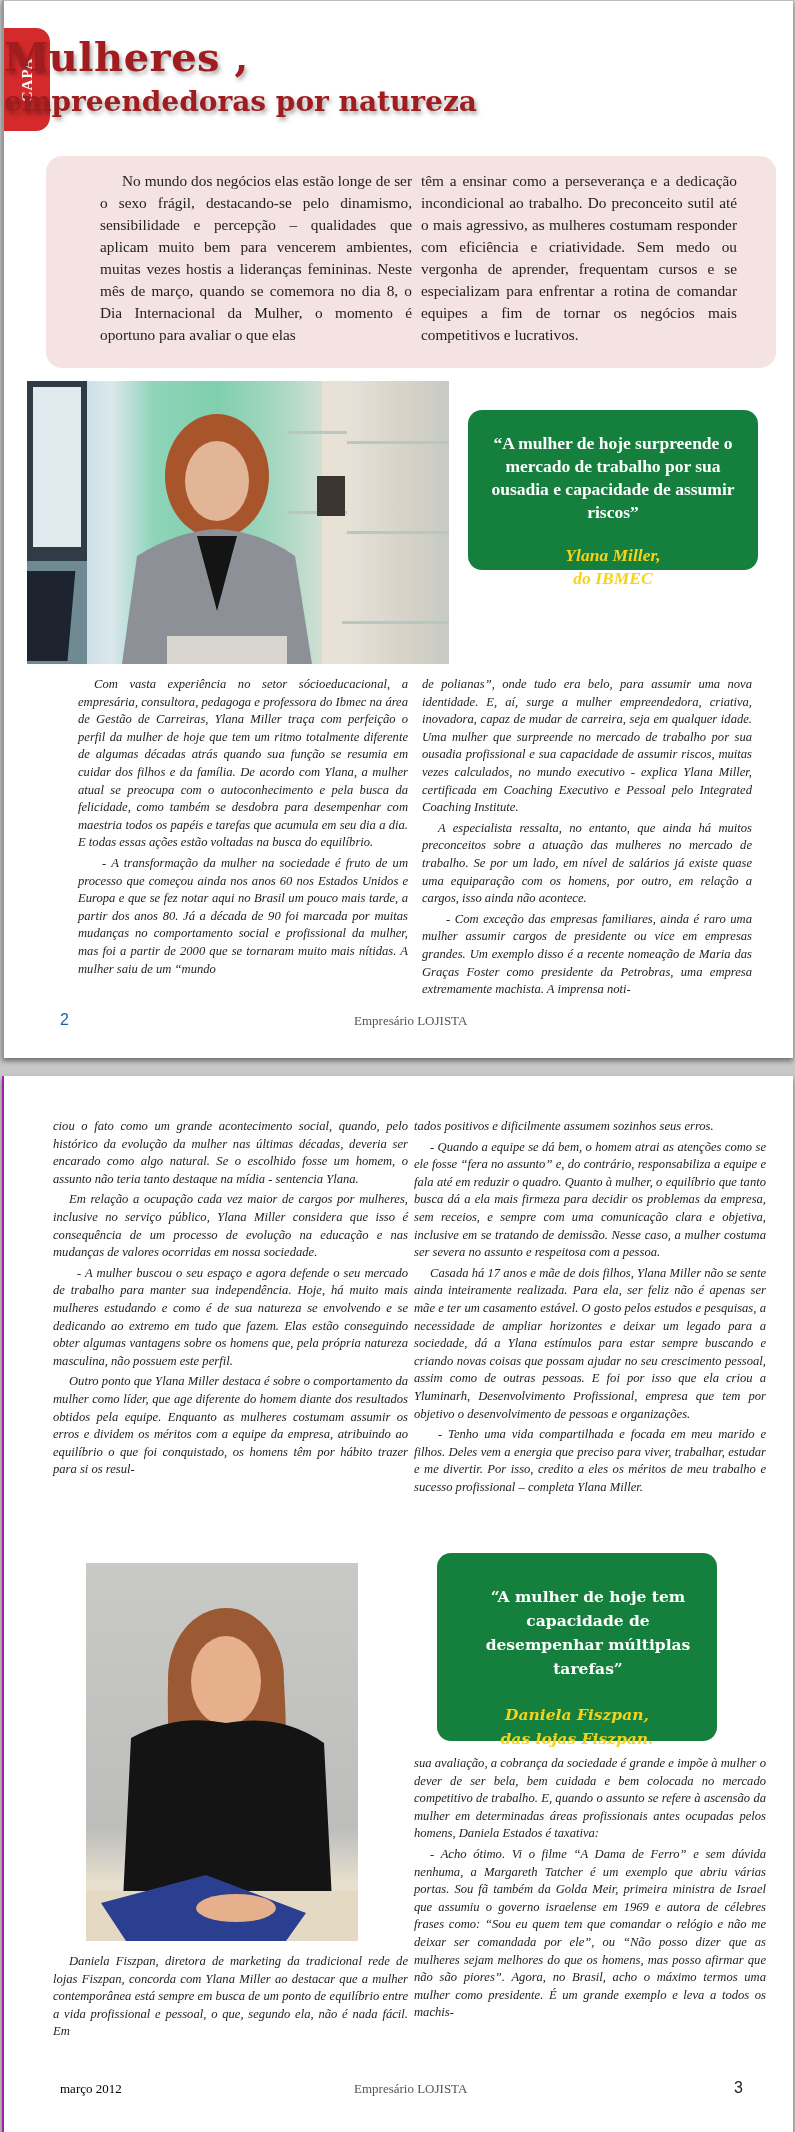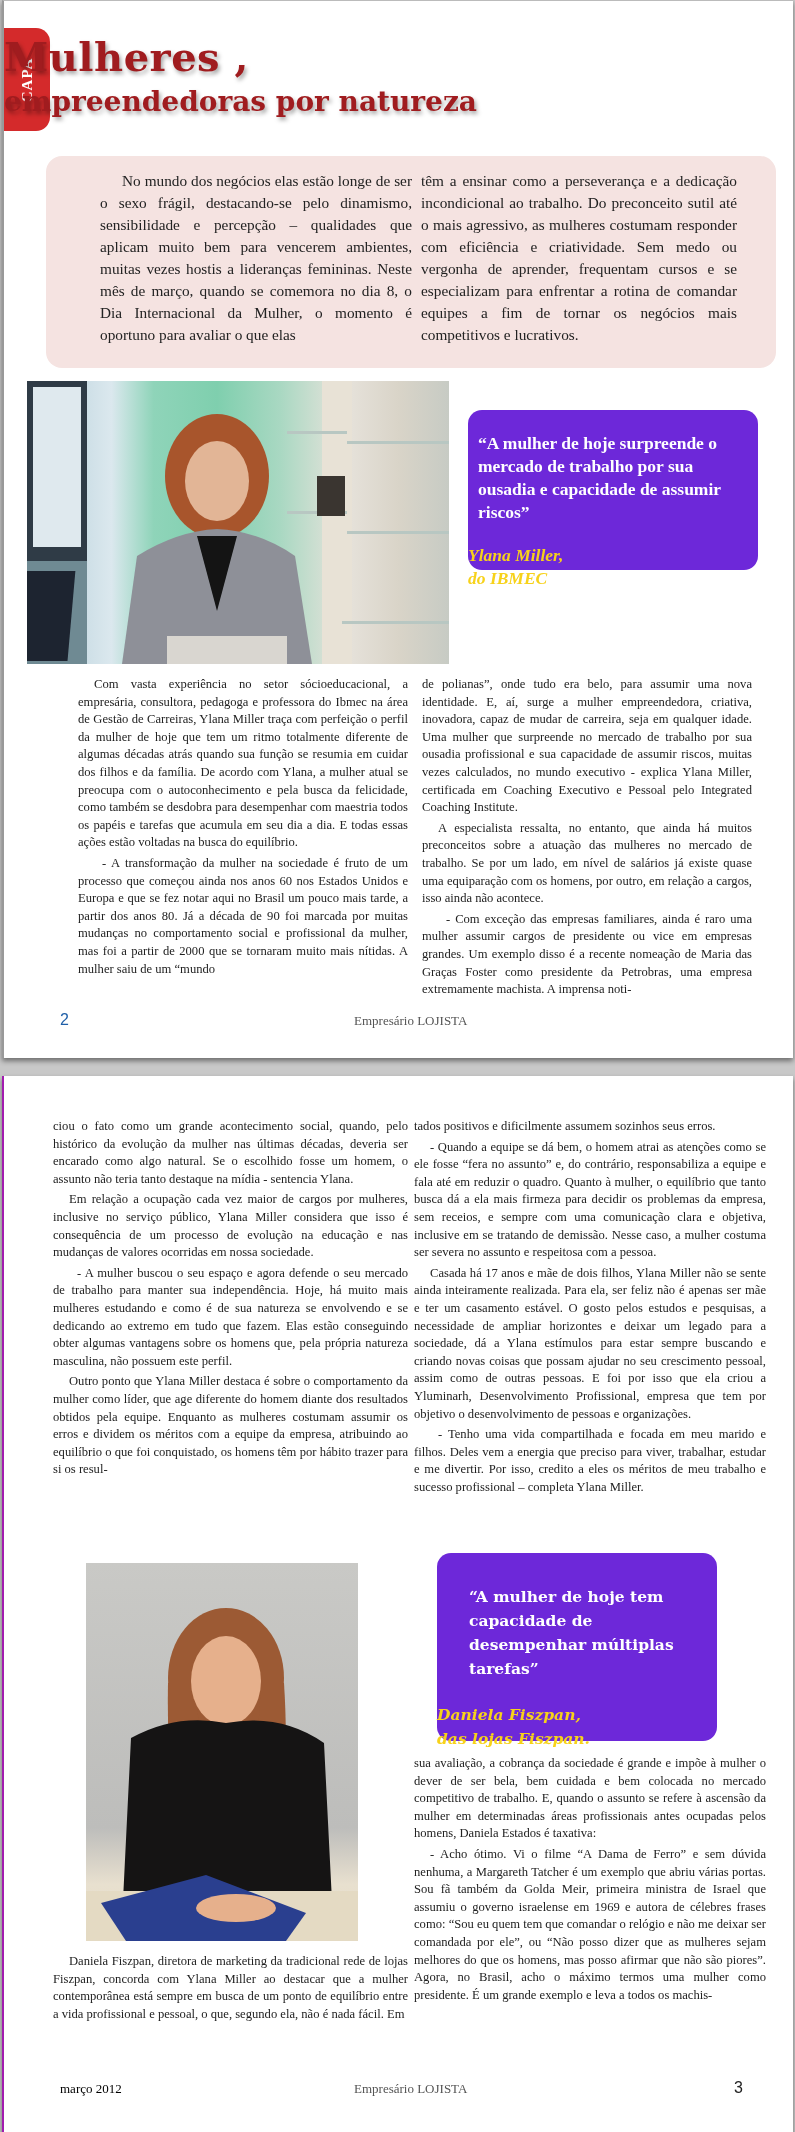--- a/index.html
+++ b/index.html
@@ -27,32 +27,32 @@
   .intro-col.right { left: 375px; width: 316px; }
   .indent { text-indent: 22px; }
 
   
   .photo1 { left: 23px; top: 380px; width: 422px; height: 283px; overflow: hidden;
     background: linear-gradient(90deg, #2d3a48 0%, #3e5666 8%, #c9dce4 12%, #dbe8ee 20%, #8fd4b9 30%, #7fcfae 45%, #a9d8c2 60%, #e7e3dc 75%, #d9d4c8 88%, #c7cbc4 100%); }
   .photo2 { left: 82px; top: 1563px; width: 272px; height: 378px; overflow: hidden;
     background: linear-gradient(180deg, #c9c9c6 0%, #bdbdbb 70%, #e8e0cf 85%, #e6dcc7 100%); }
 
   
-  .quote { background: #6d28d9; border-radius: 14px; color: #fff; text-align: left; }
+  .quote { background: #15803d; border-radius: 14px; color: #fff; text-align: center; }
   .quote1 { left: 464px; top: 409px; width: 290px; height: 160px; }
   .quote2 { left: 433px; top: 1553px; width: 280px; height: 188px; }
   .quote .qt { font-weight: bold; font-size: 17.5px; line-height: 23px; padding: 0 10px; }
   .quote .qa { font-weight: bold; font-style: italic; color: #f7d21a; font-size: 17.5px; line-height: 23px; margin-top: 20px; }
   .quote1 .qt { margin-top: 22px; font-family: "Liberation Serif", serif; }
   .quote2 .qt { margin-top: 32px; font-size: 18px; font-family: "DejaVu Serif", serif; font-size: 15.5px; line-height: 24px; padding-left: 32px; }
   .quote2 .qa { font-family: "DejaVu Serif", serif; font-size: 15.5px; line-height: 24px; margin-top: 22px; }
 
   
   .col { font-size: 12.6px; line-height: 17.6px; text-align: justify; color: #222; }
-  .col p { margin-bottom: 3px; }
+  .col p { margin-bottom: 3px; font-style: italic; }
   .col p.ind { text-indent: 16px; }
   .col p.ind2 { text-indent: 24px; }
   .p1-left { left: 74px; top: 675px; width: 330px; }
   .p1-right { left: 418px; top: 675px; width: 330px; }
   .p2-left { left: 49px; top: 42px; width: 355px; }
   .p2-right { left: 410px; top: 42px; width: 352px; }
   .p2-right-bottom { left: 410px; top: 679px; width: 352px; }
   .p2-left-bottom { left: 49px; top: 877px; width: 355px; }
 
   .footer { font-size: 13px; color: #555; }

